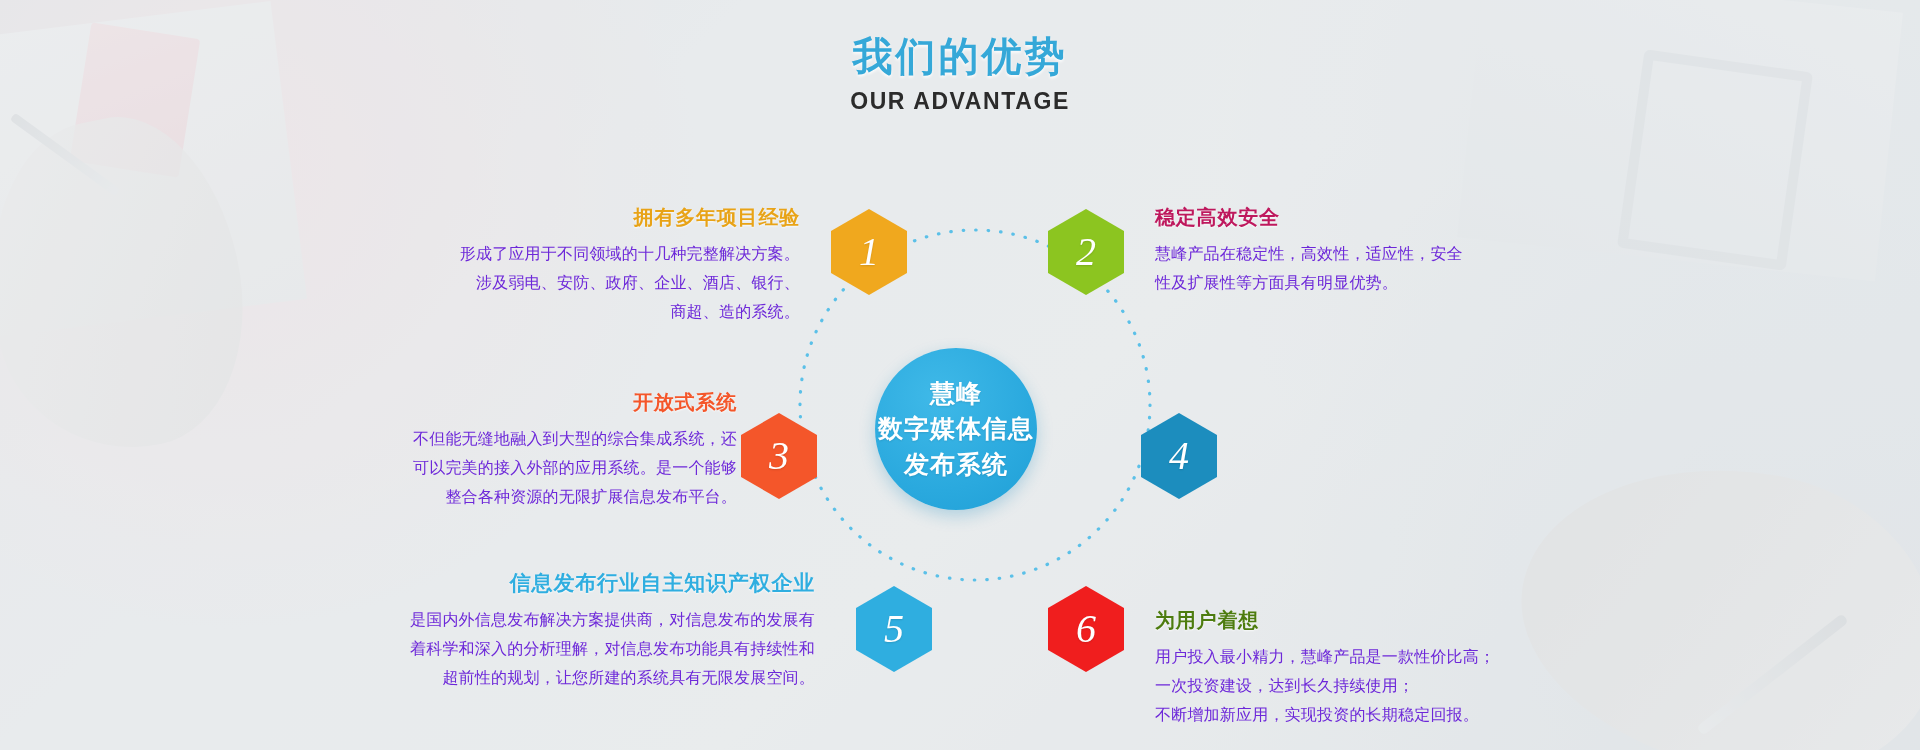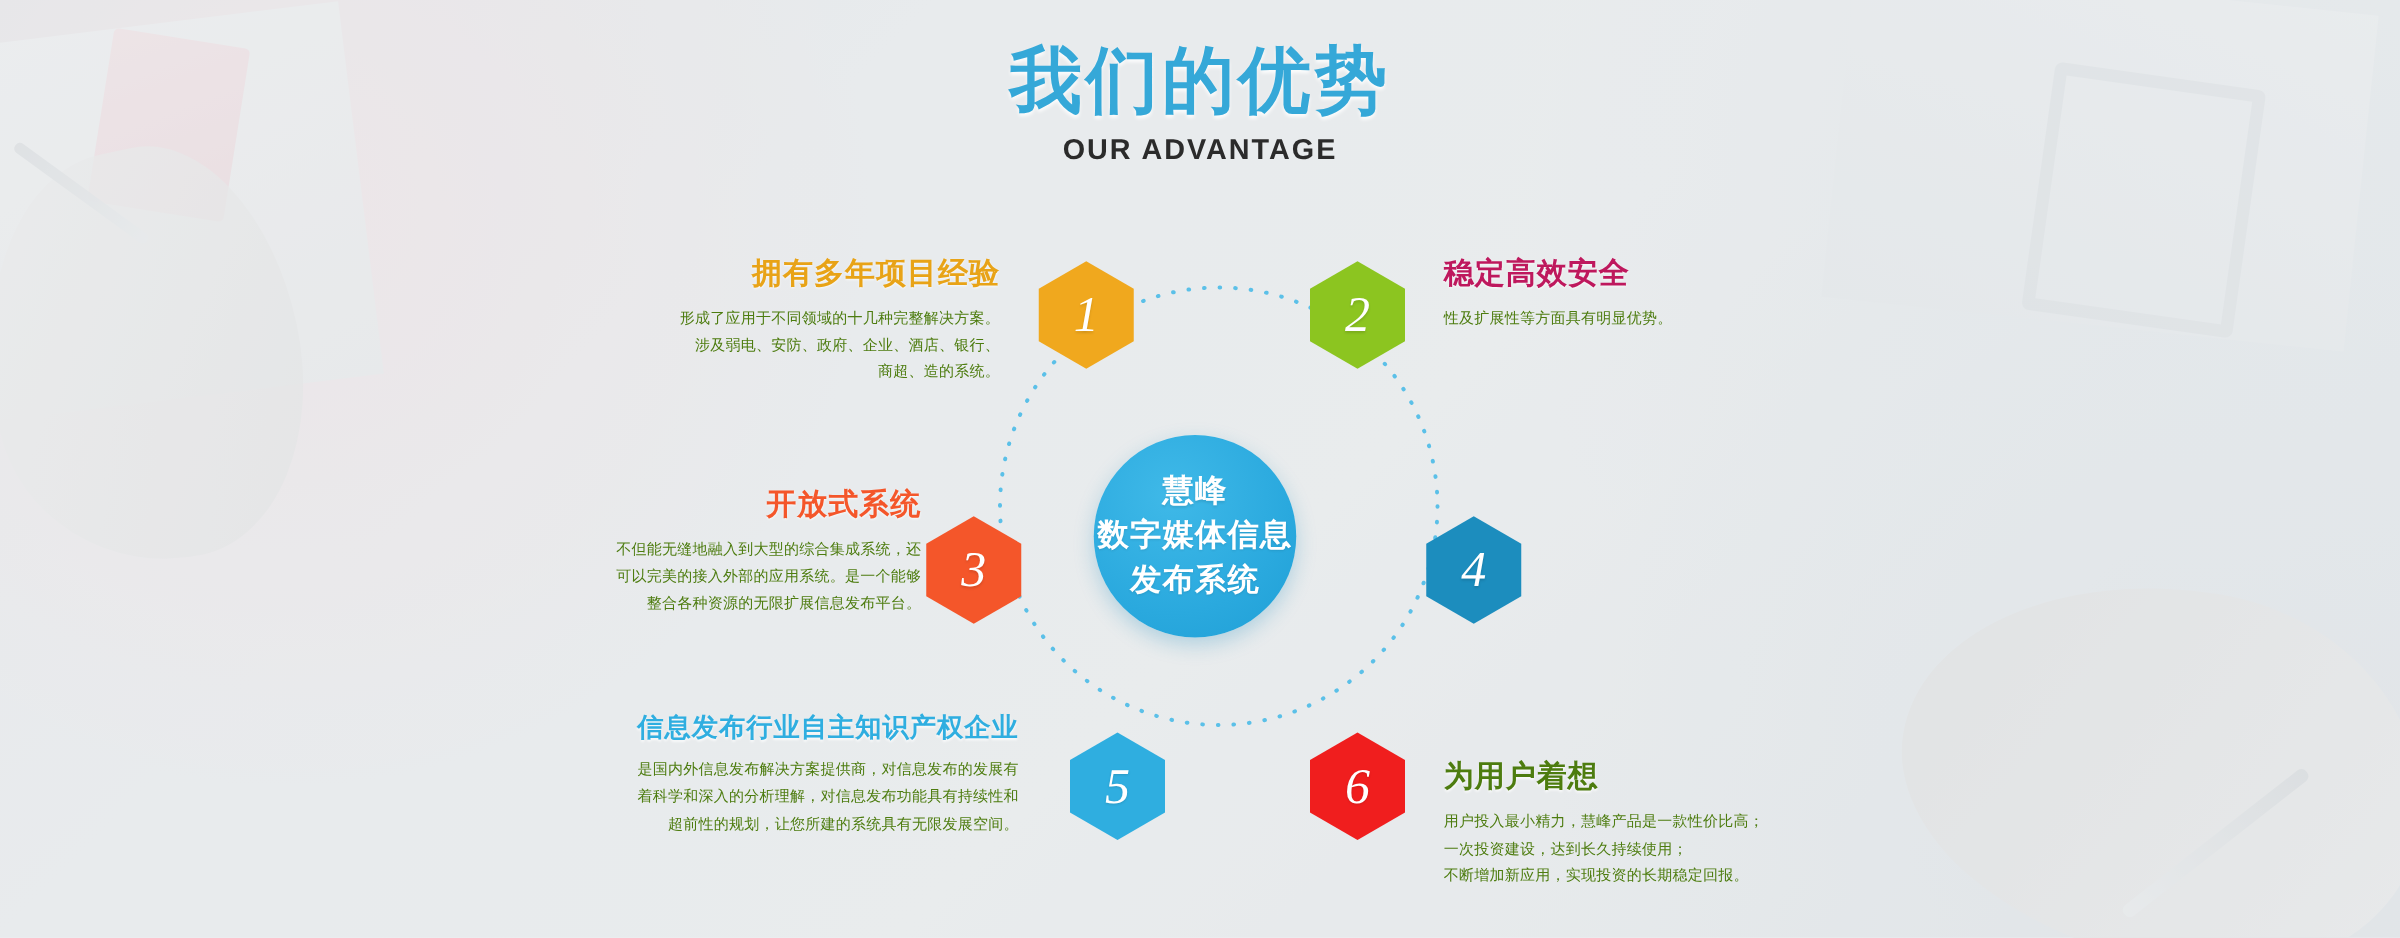--- a/index.html
+++ b/index.html
@@ -109,21 +109,21 @@
 
   
   .heading {
     position: absolute;
     left: 0; right: 0;
     top: 36px;
     text-align: center;
     z-index: 6;
   }
   .heading-cn {
-    font-size: 58px;
+    font-size: 40px;
     line-height: 1;
     letter-spacing: 3px;
     color: #35a8d8;
     font-weight: 700;
     text-shadow: 0 2px 3px rgba(255,255,255,0.85);
   }
   .heading-en {
     margin-top: 12px;
     font-size: 23px;
     letter-spacing: 1.6px;
@@ -195,31 +195,31 @@
     text-shadow: 0 1px 2px rgba(0,0,0,0.13);
     padding-bottom: 2px;
   }
 
   
   .block { position: absolute; z-index: 6; }
   .block.right-al { text-align: right; }
   .block.left-al  { text-align: left; }
   .block h3 {
     margin: 0 0 10px 0;
-    font-size: 24px;
+    font-size: 20px;
     font-weight: 700;
     letter-spacing: 0.8px;
     line-height: 1.2;
     text-shadow: 0 1px 2px rgba(255,255,255,0.8);
   }
   .block p {
     margin: 0;
-    font-size: 12px;
+    font-size: 16px;
     line-height: 1.82;
-    color: #4d7c0f;
+    color: #6d28d9;
     letter-spacing: 0.2px;
   }
   .block p span { display: block; white-space: nowrap; }
 </style>
 </head>
 <body>
 
 <div id="stage">
 
   <div class="bg-photo">
@@ -298,20 +298,21 @@
       <p>
         <span>形成了应用于不同领域的十几种完整解决方案。</span>
         <span>涉及弱电、安防、政府、企业、酒店、银行、</span>
         <span>商超、造的系统。</span>
       </p>
     </div>
 
     <div class="block left-al" style="left:1155px; top:205px; width:420px;">
       <h3 style="color:#be185d;">稳定高效安全</h3>
       <p>
+        <span>慧峰产品在稳定性，高效性，适应性，安全</span>
         <span>性及扩展性等方面具有明显优势。</span>
       </p>
     </div>
 
     <div class="block right-al" style="left:322px; top:390px; width:415px;">
       <h3 style="color:#f4562a;">开放式系统</h3>
       <p>
         <span>不但能无缝地融入到大型的综合集成系统，还</span>
         <span>可以完美的接入外部的应用系统。是一个能够</span>
         <span>整合各种资源的无限扩展信息发布平台。</span>

